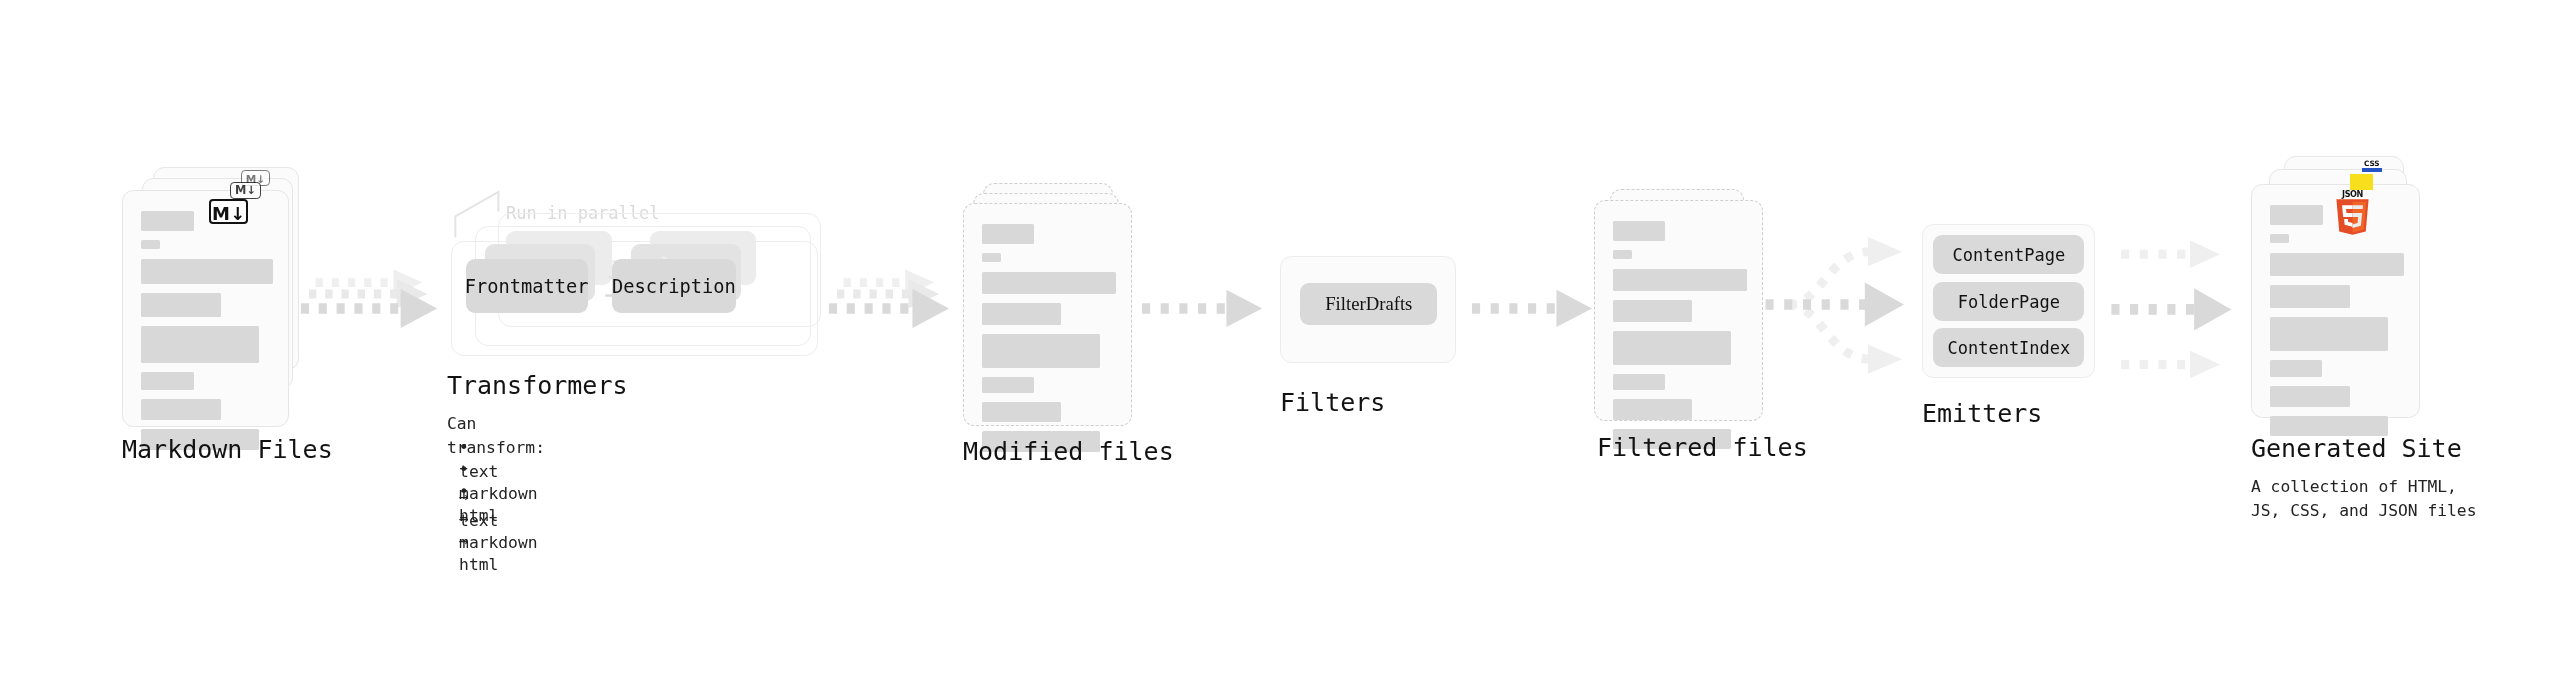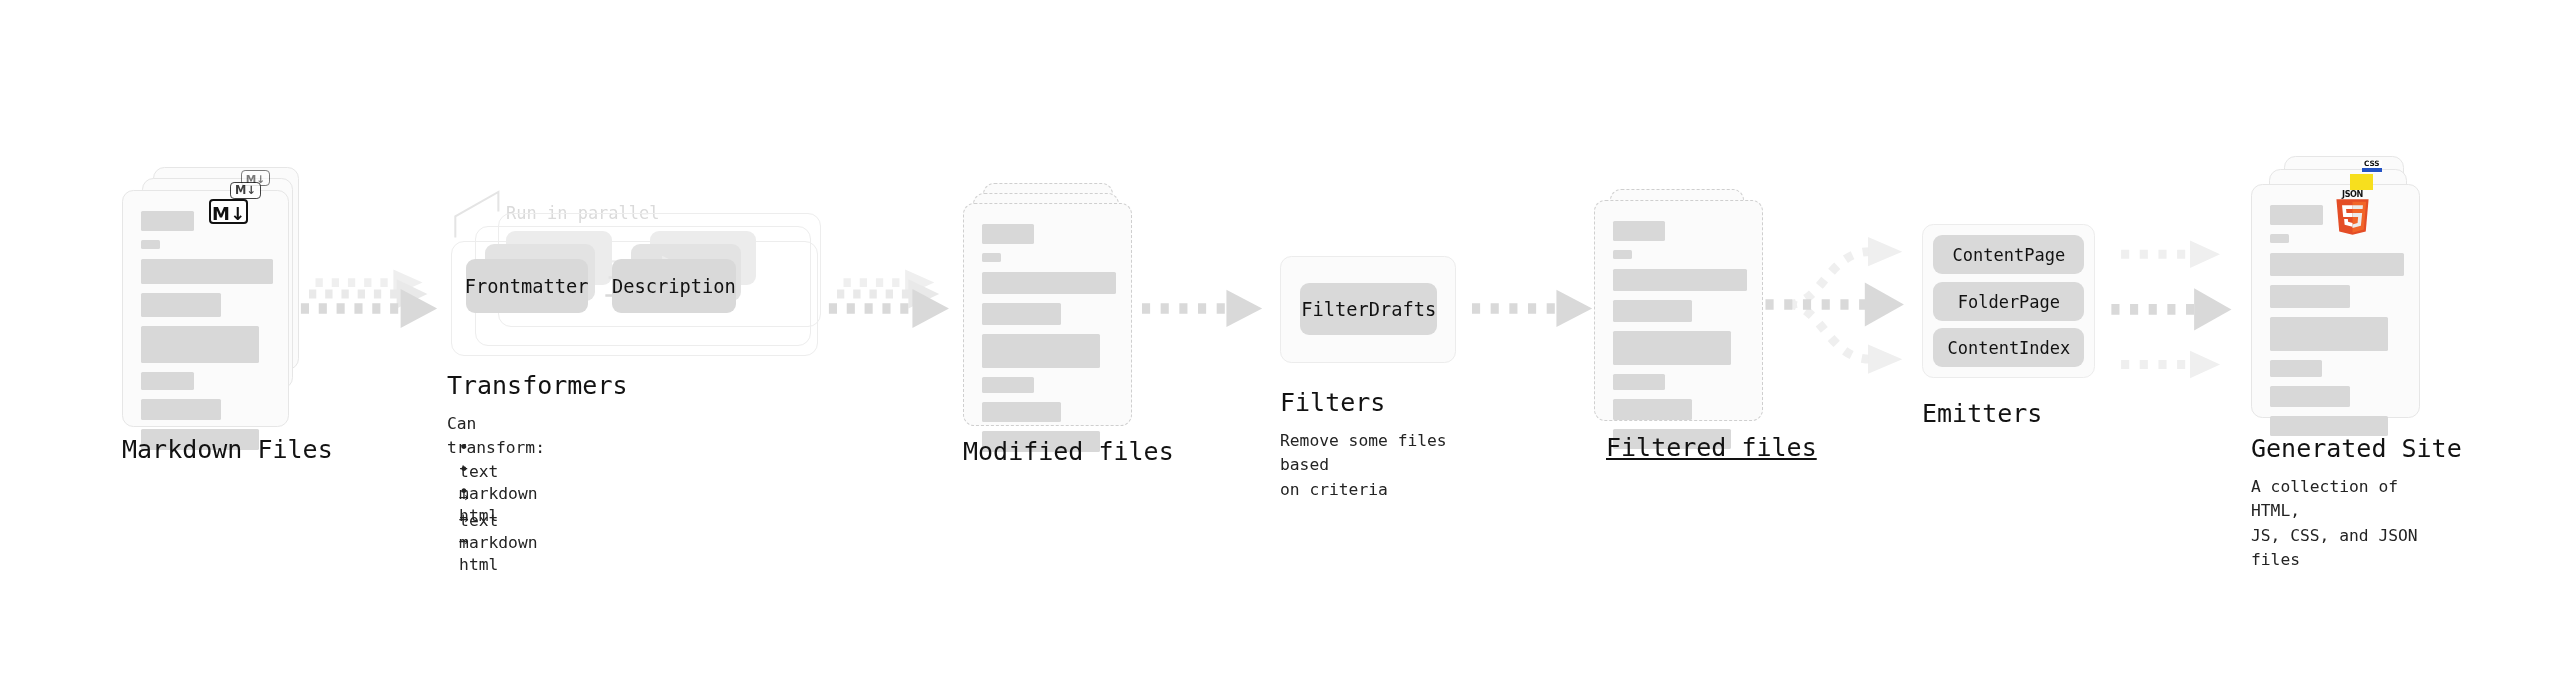--- a/index.html
+++ b/index.html
@@ -182,26 +182,24 @@
 
 <svg style="left:1142px;top:288px;width:138px;height:49px;" viewBox="0 0 170 60" width="138" height="49">
   <g stroke="#d9d9d9" stroke-width="13" stroke-dasharray="10 13" fill="none">
     <line x1="0" y1="25" x2="108" y2="25"></line>
   </g>
   <polygon points="104,2 148,25 104,48" fill="#d9d9d9"></polygon>
 </svg>
 
 <div class="stage" style="left:1280px;top:256px;">
   <div class="card" style="position:relative;left:0;top:0;width:176px;height:107px;border-color:#ececec;"></div>
-  <div class="pill" style="left:20.3px;top:27px;width:137px;height:52px;">
+  <div class="pill" style="left:20.3px;top:27px;width:137px;height:42px;font-family:Liberation Serif, serif;">
     <span>FilterDrafts</span>
   </div>
   <div class="title" style="left:0px;top:132px;">Filters</div>
-  <div class="desc" style="left:0px;top:173px;">Remove some files based
-on criteria</div>
 </div>
 
 <svg style="left:1472px;top:288px;width:138px;height:49px;" viewBox="0 0 170 60" width="138" height="49">
   <g stroke="#d9d9d9" stroke-width="13" stroke-dasharray="10 13" fill="none">
     <line x1="0" y1="25" x2="108" y2="25"></line>
   </g>
   <polygon points="104,2 148,25 104,48" fill="#d9d9d9"></polygon>
 </svg>
 
 <div class="stage" style="left:1594px;top:189px;">
@@ -213,21 +211,21 @@
         <div class="bar" style="width:18.7px;height:9px;margin-bottom:9.8px;"></div>
         <div class="bar" style="width:134px;height:22px;"></div>
         <div class="bar" style="width:79px;height:22px;"></div>
         <div class="bar" style="width:118px;height:34px;"></div>
         <div class="bar" style="width:52px;height:16.3px;"></div>
         <div class="bar" style="width:79px;height:20.3px;"></div>
         <div class="bar" style="width:118px;height:20.3px;"></div>
       </div>
     </div>
   </div>
-  <div class="title" style="left:12px;top:244px;text-decoration:underline;">Filtered files</div>
+  <div class="title" style="left:3px;top:244px;">Filtered files</div>
 </div>
 
 <svg style="left:1772px;top:219px;width:171px;height:163px;" viewBox="0 0 210 200" width="171" height="163">
   <g fill="none" stroke-width="11" stroke-dasharray="10 13">
     <path d="M20,105 C60,105 70,40 120,40" stroke="#efefef"></path>
     <path d="M20,105 C60,105 70,172 120,172" stroke="#efefef"></path>
   </g>
   <polygon points="118,22 160,40 118,58" fill="#efefef"></polygon>
   <polygon points="118,154 160,172 118,190" fill="#efefef"></polygon>
   <g stroke="#d9d9d9" stroke-width="13" stroke-dasharray="10 13" fill="none">
@@ -257,21 +255,21 @@
   </g>
   <polygon points="95,5 132,22 95,39" fill="#efefef"></polygon>
   <polygon points="95,141 132,158 95,175" fill="#efefef"></polygon>
   <g stroke="#d9d9d9" stroke-width="13" stroke-dasharray="10 13" fill="none">
     <line x1="-2" y1="90" x2="104" y2="90"></line>
   </g>
   <polygon points="100,64 146,90 100,116" fill="#d9d9d9"></polygon>
 </svg>
 
 <div class="stage" style="left:2251px;top:156px;">
-  <div class="cardstack" style="width:195px;height:268px;">
+  <div class="cardstack" style="width:195px;height:268px;padding-left:48px;">
     <div class="card" style="left:32.5px;top:0px;width:120px;height:195px;"></div>
     <div class="card" style="left:18px;top:13px;width:138px;height:203px;"></div>
     <div class="card front" style="left:0px;top:28px;width:169px;height:234px;">
       <div class="bars">
         <div class="bar" style="width:53px;height:20.3px;"></div>
         <div class="bar" style="width:18.7px;height:9px;margin-bottom:10.6px;"></div>
         <div class="bar" style="width:134px;height:23px;"></div>
         <div class="bar" style="width:80px;height:23px;"></div>
         <div class="bar" style="width:118px;height:34px;"></div>
         <div class="bar" style="width:52px;height:17px;"></div>

